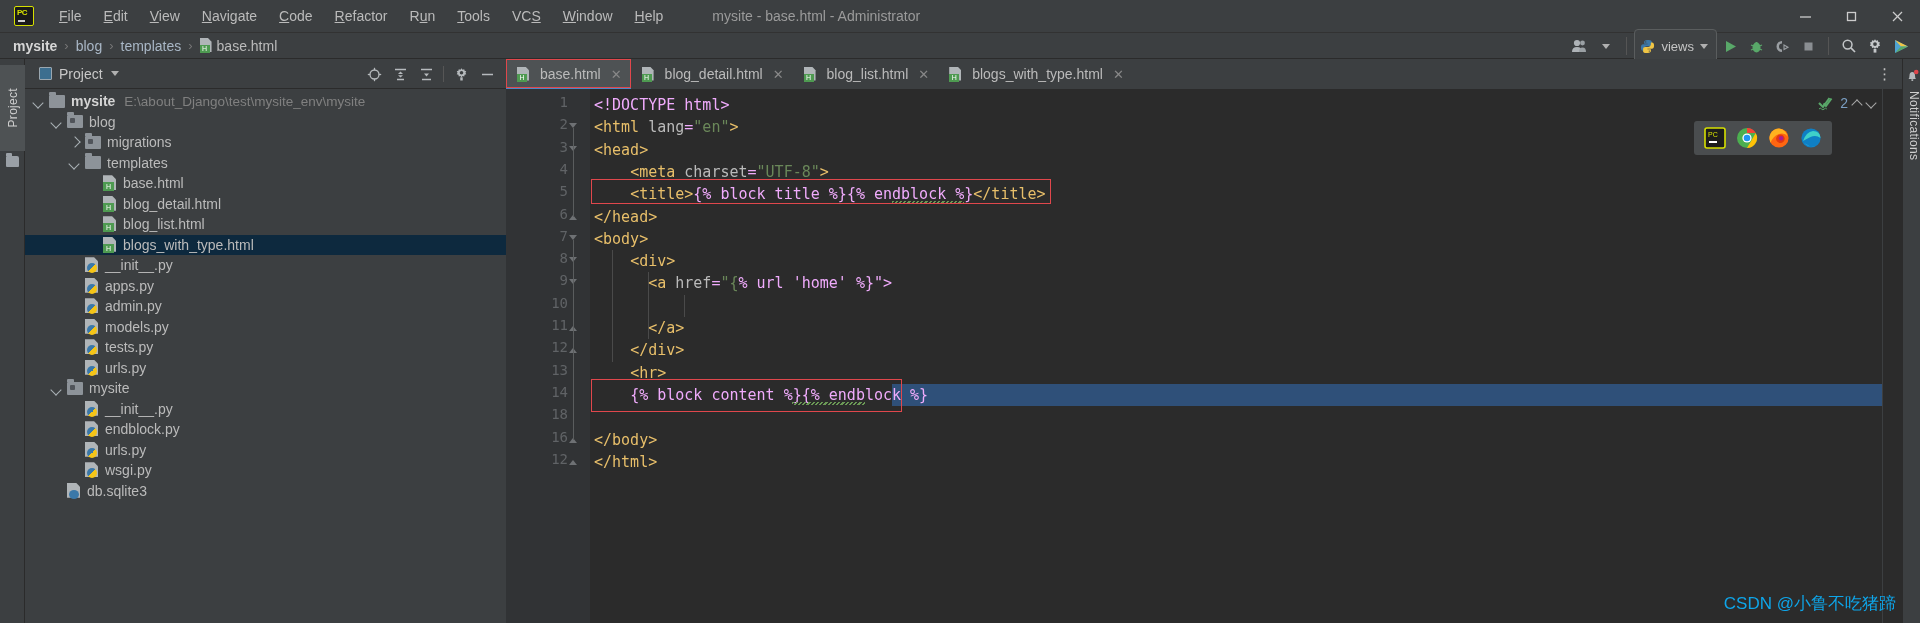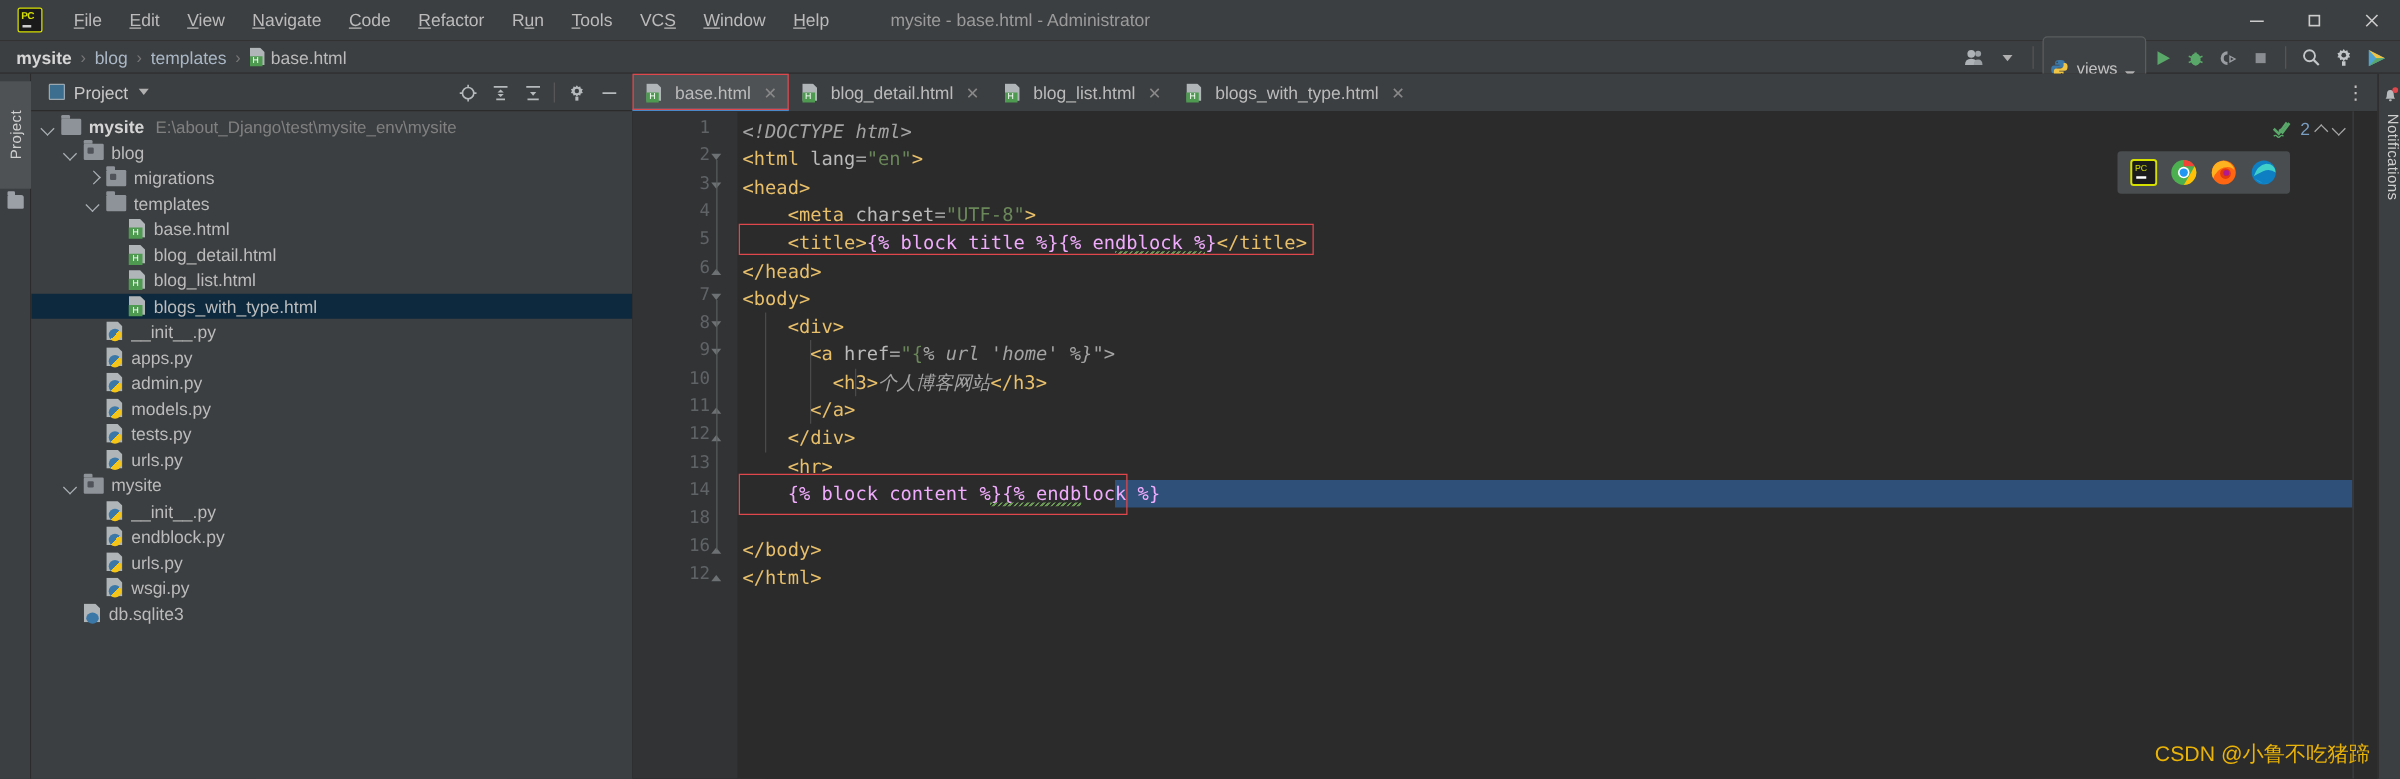--- a/index.html
+++ b/index.html
@@ -76,21 +76,21 @@
   .toolbar-right {
     position: absolute; right: 0; top: 33px; height: 26px;
     display: flex; align-items: center; gap: 0px; padding-right: 6px;
   }
   .tb-ico {
     width: 26px; height: 24px; display: flex; align-items: center;
     justify-content: center;
   }
   .tb-div { width: 1px; height: 18px; background: #555; margin: 0 7px; }
   .runcfg {
-    display: flex; align-items: flex-end; gap: 6px;
+    display: flex; align-items: center; gap: 6px;
     border: 1px solid #5a5d5e; border-radius: 4px; height: 34px;
     padding: 0 8px 0 5px; background: #3f4244;
   }
   .runcfg-label { font-size: 13px; color: #c5c5c5; }
   .caret-dn {
     width: 0; height: 0; border-left: 4px solid transparent;
     border-right: 4px solid transparent; border-top: 5px solid #b0b0b0;
   }
 
   
@@ -266,21 +266,21 @@
     position: absolute; background: #2f5079; height: 22.3px;
   }
   .indentguide {
     position: absolute; width: 1px; background: #4a4a4a;
   }
   .hl-red { position: absolute; border: 1.5px solid #e0474c; pointer-events: none; }
   .tok-tag { color: #e8bf6a; }
   .tok-attr { color: #bababa; }
   .tok-str { color: #6a8759; }
   .tok-dj { color: #f0abfc; }
-  .tok-txt { color: #a3a3a3; font-style: italic; }
+  .tok-txt { color: #f0abfc; }
   .squiggle {
     position: absolute; height: 3px;
     background-image: repeating-linear-gradient(135deg, #6a9955 0 1.5px, transparent 1.5px 3px);
   }
 
   
   .inspect {
     position: absolute; top: 30px; right: 0; width: 20px; height: 534px;
     background: #2b2b2b; border-left: 1px solid #3c3f41;
   }
@@ -312,21 +312,21 @@
   .bell {
     position: absolute; top: 10px; left: 3px; width: 12px; height: 13px;
   }
   .notif-txt {
     position: absolute; top: 32px; left: 0; width: 18px;
     writing-mode: vertical-rl; font-size: 12px; color: #cfcfcf;
     text-align: left; letter-spacing: 0.3px;
   }
   .watermark {
     position: absolute; right: 24px; bottom: 8px; font-size: 17px;
-    color: #eab308; white-space: nowrap; z-index: 9;
+    color: #0ea5e9; white-space: nowrap; z-index: 9;
   }
 </style>
 </head>
 <body>
 
 <div class="app">
 
   <div class="titlebar">
     <div class="pc-logo"></div>
     <div class="menu-item"><span class="mn">F</span>ile</div>
@@ -708,21 +708,20 @@
           <div class="indentguide" style="left: 94.2px; top: 205.7px; height: 22.3px;"></div>
           <div class="cline" style="top: 5px; left: 4px;"><span class="tok-txt"></span><span class="tok-txt">&lt;!DOCTYPE&nbsp;html&gt;</span></div>
           <div class="cline" style="top: 27.3px; left: 4px;"><span class="tok-txt"></span><span class="tok-tag">&lt;html</span><span class="tok-txt">&nbsp;</span><span class="tok-attr">lang</span><span class="tok-txt">=</span><span class="tok-str">"en"</span><span class="tok-tag">&gt;</span></div>
           <div class="cline" style="top: 49.6px; left: 4px;"><span class="tok-txt"></span><span class="tok-tag">&lt;head</span><span class="tok-tag">&gt;</span></div>
           <div class="cline" style="top: 71.9px; left: 4px;"><span class="tok-txt">&nbsp;&nbsp;&nbsp;&nbsp;</span><span class="tok-tag">&lt;meta</span><span class="tok-txt">&nbsp;</span><span class="tok-attr">charset</span><span class="tok-txt">=</span><span class="tok-str">"UTF-8"</span><span class="tok-tag">&gt;</span></div>
           <div class="cline" style="top: 94.2px; left: 4px;"><span class="tok-txt">&nbsp;&nbsp;&nbsp;&nbsp;</span><span class="tok-tag">&lt;title</span><span class="tok-tag">&gt;</span><span class="tok-dj">{%&nbsp;block&nbsp;title&nbsp;%}</span><span class="tok-dj">{%&nbsp;endblock&nbsp;%}</span><span class="tok-tag">&lt;/title</span><span class="tok-tag">&gt;</span></div>
           <div class="cline" style="top: 116.5px; left: 4px;"><span class="tok-txt"></span><span class="tok-tag">&lt;/head</span><span class="tok-tag">&gt;</span></div>
           <div class="cline" style="top: 138.8px; left: 4px;"><span class="tok-txt"></span><span class="tok-tag">&lt;body</span><span class="tok-tag">&gt;</span></div>
           <div class="cline" style="top: 161.1px; left: 4px;"><span class="tok-txt">&nbsp;&nbsp;&nbsp;&nbsp;</span><span class="tok-tag">&lt;div</span><span class="tok-tag">&gt;</span></div>
           <div class="cline" style="top: 183.4px; left: 4px;"><span class="tok-txt">&nbsp;&nbsp;&nbsp;&nbsp;&nbsp;&nbsp;</span><span class="tok-tag">&lt;a</span><span class="tok-txt">&nbsp;</span><span class="tok-attr">href</span><span class="tok-txt">=</span><span class="tok-str">"</span><span class="tok-str">{</span><span class="tok-txt">%&nbsp;url&nbsp;'home'&nbsp;%}"&gt;</span></div>
-          <div class="cline" style="top: 205.7px; left: 4px;"><span class="tok-txt">&nbsp;&nbsp;&nbsp;&nbsp;&nbsp;&nbsp;&nbsp;&nbsp;</span><span class="tok-tag">&lt;h3</span><span class="tok-tag">&gt;</span><span class="tok-txt">个人博客网站</span><span class="tok-tag">&lt;/h3</span><span class="tok-tag">&gt;</span></div>
           <div class="cline" style="top: 228px; left: 4px;"><span class="tok-txt">&nbsp;&nbsp;&nbsp;&nbsp;&nbsp;&nbsp;</span><span class="tok-tag">&lt;/a</span><span class="tok-tag">&gt;</span></div>
           <div class="cline" style="top: 250.3px; left: 4px;"><span class="tok-txt">&nbsp;&nbsp;&nbsp;&nbsp;</span><span class="tok-tag">&lt;/div</span><span class="tok-tag">&gt;</span></div>
           <div class="cline" style="top: 272.6px; left: 4px;"><span class="tok-txt">&nbsp;&nbsp;&nbsp;&nbsp;</span><span class="tok-tag">&lt;hr</span><span class="tok-tag">&gt;</span></div>
           <div class="cline" style="top: 294.9px; left: 4px;"><span class="tok-txt">&nbsp;&nbsp;&nbsp;&nbsp;</span><span class="tok-dj">{%&nbsp;block&nbsp;content&nbsp;%}</span><span class="tok-dj">{%&nbsp;endblock&nbsp;%}</span></div>
           <div class="cline" style="top: 317.2px; left: 4px;"><span class="tok-txt"></span></div>
           <div class="cline" style="top: 339.5px; left: 4px;"><span class="tok-txt"></span><span class="tok-tag">&lt;/body</span><span class="tok-tag">&gt;</span></div>
           <div class="cline" style="top: 361.8px; left: 4px;"><span class="tok-txt"></span><span class="tok-tag">&lt;/html</span><span class="tok-tag">&gt;</span></div>
           <div class="squiggle" style="left: 301.66px; top: 112.2px; width: 72.16px;"></div>
           <div class="squiggle" style="left: 202.44px; top: 312.9px; width: 72.16px;"></div>
           <div class="hl-red" style="left: 1px; top: 90.2px; width: 460.02px; height: 25.3px;"></div>

